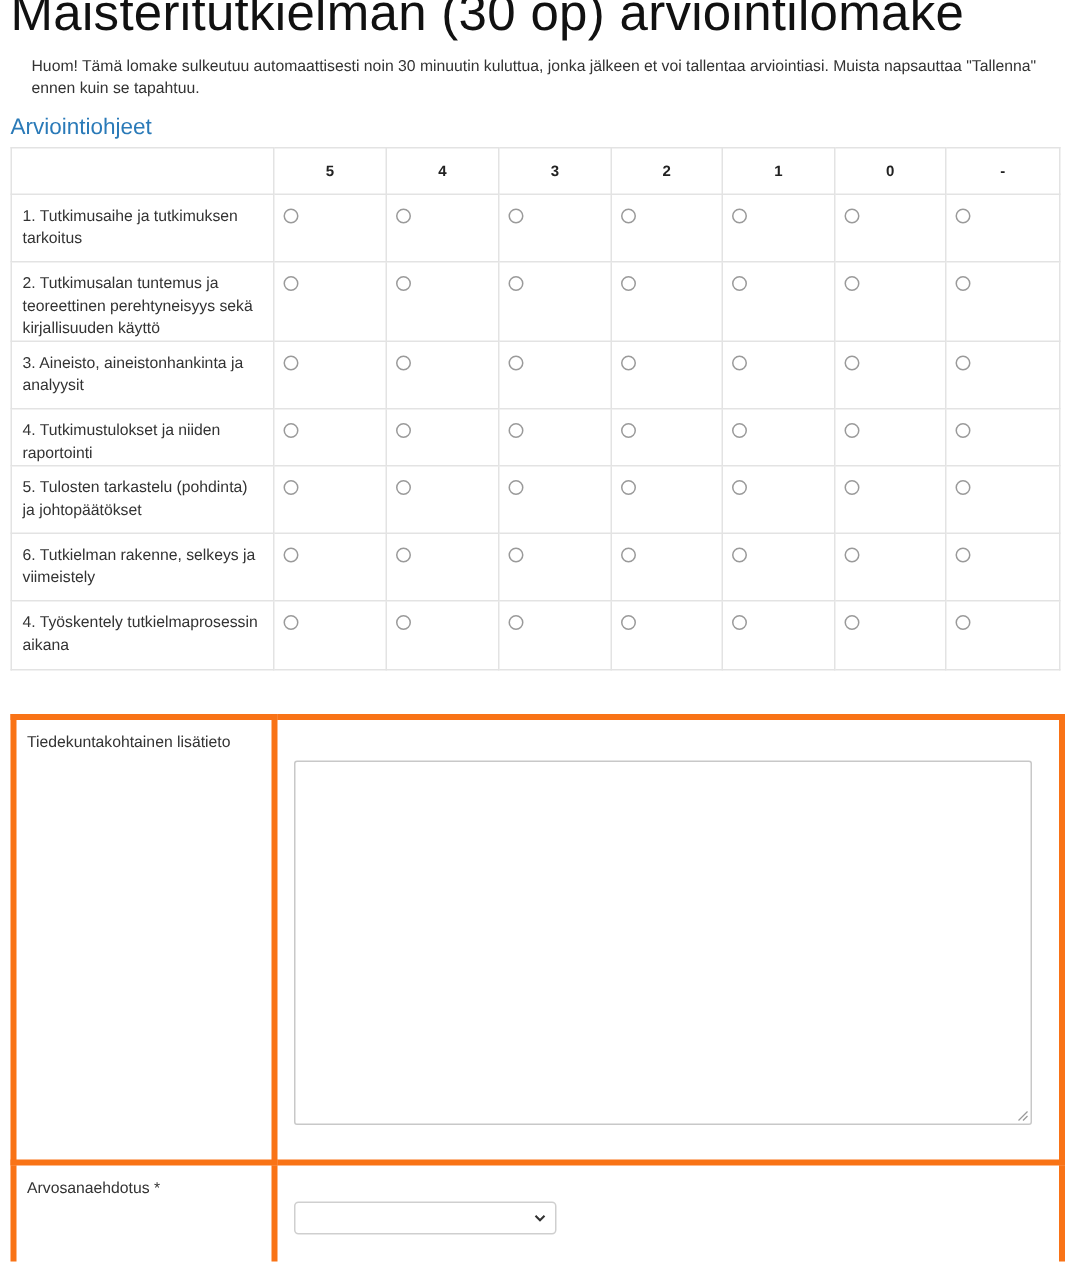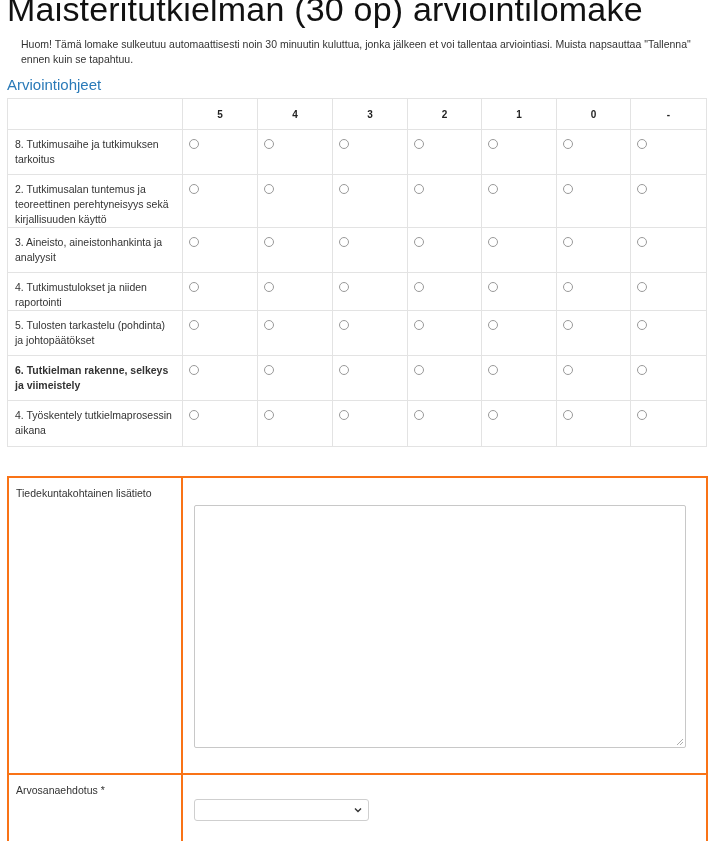--- a/index.html
+++ b/index.html
@@ -12,21 +12,21 @@
   table.rating { position:absolute; left:7px; top:98px; width:699px; border-collapse:collapse; table-layout:fixed;
                  font-size:10.5px; }
   table.rating th, table.rating td { border:1px solid #e3e3e3; vertical-align:top; }
   table.rating th { height:28px; font-weight:bold; text-align:center; vertical-align:middle; font-size:10px; color:#222; }
   table.rating td.label { padding:7px 6px 0 7px; line-height:15px; color:#333; }
   table.rating td.cell { padding:9px 0 0 6px; }
   .radio { display:inline-block; width:10px; height:10px; border:1px solid #9a9a9a; border-radius:50%; background:#fff;
            box-sizing:border-box; }
   table.extra { position:absolute; left:7px; top:476px; width:699px; border-collapse:collapse; table-layout:fixed;
                 font-size:10.5px; }
-  table.extra td { border:2px solid #f97316; vertical-align:top; }
+  table.extra td { border:4px solid #f97316; vertical-align:top; }
   table.extra td.label { padding:9px 7px 0 7px; color:#333; }
   .textarea { display:block; margin:26px 0 0 10px; width:492px; height:243px; border:1px solid #c8c8c8;
               border-radius:2px; box-sizing:border-box; background:#fff; position:relative; resize:none; }
   .resize-grip { position:absolute; right:1px; bottom:1px; width:8px; height:8px; }
   .select { display:flex; align-items:center; justify-content:flex-end; margin:23px 0 0 10px; width:175px; height:22px;
             border:1px solid #cfcfcf; border-radius:3px; box-sizing:border-box; background:#fff; padding-right:6px; }
 </style>
 </head>
 <body>
 
@@ -52,21 +52,21 @@
       <th>4</th>
       <th>3</th>
       <th>2</th>
       <th>1</th>
       <th>0</th>
       <th>-</th>
     </tr>
   </thead>
   <tbody id="rating-body">
       <tr style="height: 45px;">
-        <td class="label">8. Tutkimusaihe ja tutkimuksen tarkoitus</td>
+        <td class="label">1. Tutkimusaihe ja tutkimuksen tarkoitus</td>
         <td class="cell"><span class="radio"></span></td>
         <td class="cell"><span class="radio"></span></td>
         <td class="cell"><span class="radio"></span></td>
         <td class="cell"><span class="radio"></span></td>
         <td class="cell"><span class="radio"></span></td>
         <td class="cell"><span class="radio"></span></td>
         <td class="cell"><span class="radio"></span></td>
       </tr>
       <tr style="height: 44px;">
         <td class="label">2. Tutkimusalan tuntemus ja teoreettinen perehtyneisyys sekä kirjallisuuden käyttö</td>
@@ -101,21 +101,21 @@
       <tr style="height: 45px;">
         <td class="label">5. Tulosten tarkastelu (pohdinta) ja johtopäätökset</td>
         <td class="cell"><span class="radio"></span></td>
         <td class="cell"><span class="radio"></span></td>
         <td class="cell"><span class="radio"></span></td>
         <td class="cell"><span class="radio"></span></td>
         <td class="cell"><span class="radio"></span></td>
         <td class="cell"><span class="radio"></span></td>
         <td class="cell"><span class="radio"></span></td>
       </tr>
-      <tr style="height: 45px; font-weight: bold;">
+      <tr style="height: 45px;">
         <td class="label">6. Tutkielman rakenne, selkeys ja viimeistely</td>
         <td class="cell"><span class="radio"></span></td>
         <td class="cell"><span class="radio"></span></td>
         <td class="cell"><span class="radio"></span></td>
         <td class="cell"><span class="radio"></span></td>
         <td class="cell"><span class="radio"></span></td>
         <td class="cell"><span class="radio"></span></td>
         <td class="cell"><span class="radio"></span></td>
       </tr>
       <tr style="height: 46px;">

